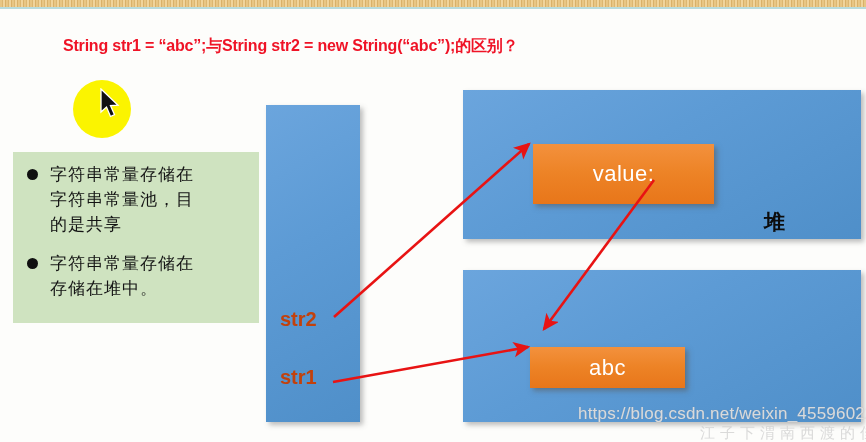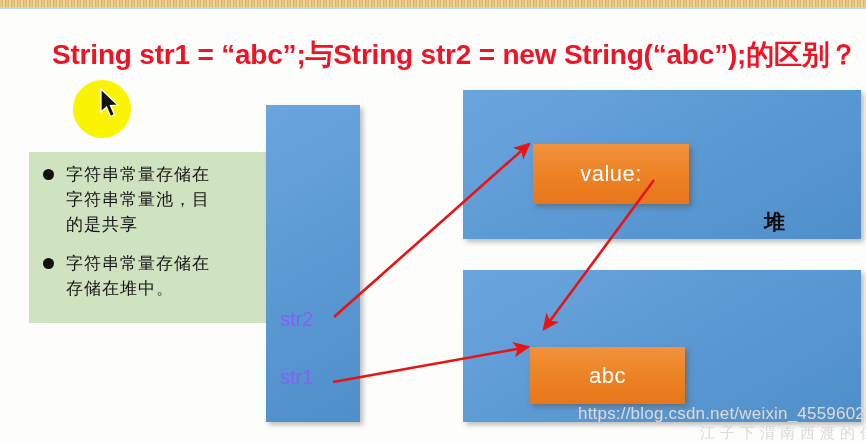--- a/index.html
+++ b/index.html
@@ -33,23 +33,23 @@
   #top-rule {
     position: absolute;
     left: 0; top: 7px;
     width: 866px; height: 2px;
     background: #b8dbdc;
   }
 
   
   #title {
     position: absolute;
-    left: 52px; top: 36px;
+    left: 63px; top: 36px;
     width: 800px;
-    font-size: 28px;
+    font-size: 16px;
     font-weight: bold;
     color: #ef1326;
     letter-spacing: -0.2px;
     white-space: nowrap;
   }
 
   
   #highlight-dot {
     position: absolute;
     left: 73px; top: 80px;
@@ -59,21 +59,21 @@
   }
   #cursor {
     position: absolute;
     left: 99px; top: 88px;
     width: 22px; height: 32px;
   }
 
   
   #note-box {
     position: absolute;
-    left: 29px; top: 152px;
+    left: 13px; top: 152px;
     width: 246px; height: 171px;
     background: #cfe3c0;
     box-sizing: border-box;
     padding: 10px 8px 0 8px;
   }
   .note-item {
     display: flex;
     align-items: flex-start;
     margin-bottom: 14px;
   }
@@ -99,22 +99,22 @@
     background: linear-gradient(150deg, #6ba5dd 0%, #5d9bd5 42%, #4f8fc9 100%);
     box-shadow: 3px 3px 5px rgba(110,110,110,0.45);
   }
   #stack-box  { left: 266px; top: 105px;  width: 94px;  height: 317px; }
   #heap-box   { left: 463px; top: 90px;   width: 398px; height: 149px; }
   #pool-box   { left: 463px; top: 270px;  width: 398px; height: 152px; }
 
   .stack-label {
     position: absolute;
     font-size: 20px;
-    color: #8b5cf6;
-    font-weight: 400;
+    color: #c2410c;
+    font-weight: 700;
   }
   #label-str2 { left: 280px; top: 308px; }
   #label-str1 { left: 280px; top: 366px; }
 
   .region-label {
     position: absolute;
     font-size: 21px;
     font-weight: bold;
     color: #0c0c0c;
   }
@@ -126,22 +126,22 @@
     position: absolute;
     background: linear-gradient(180deg, #f3913d 0%, #ed8326 48%, #e8761a 100%);
     box-shadow: 3px 3px 5px rgba(90,90,90,0.55);
     display: flex;
     align-items: center;
     justify-content: center;
     color: #ffffff;
     font-size: 22px;
     letter-spacing: 0.5px;
   }
-  #value-box { left: 533px; top: 144px; width: 156px; height: 60px; }
-  #abc-box   { left: 530px; top: 347px; width: 155px; height: 57px; }
+  #value-box { left: 533px; top: 144px; width: 181px; height: 60px; }
+  #abc-box   { left: 530px; top: 347px; width: 155px; height: 41px; }
 
   
   #arrows {
     position: absolute;
     left: 0; top: 0;
     width: 866px; height: 442px;
     pointer-events: none;
   }
 
   

